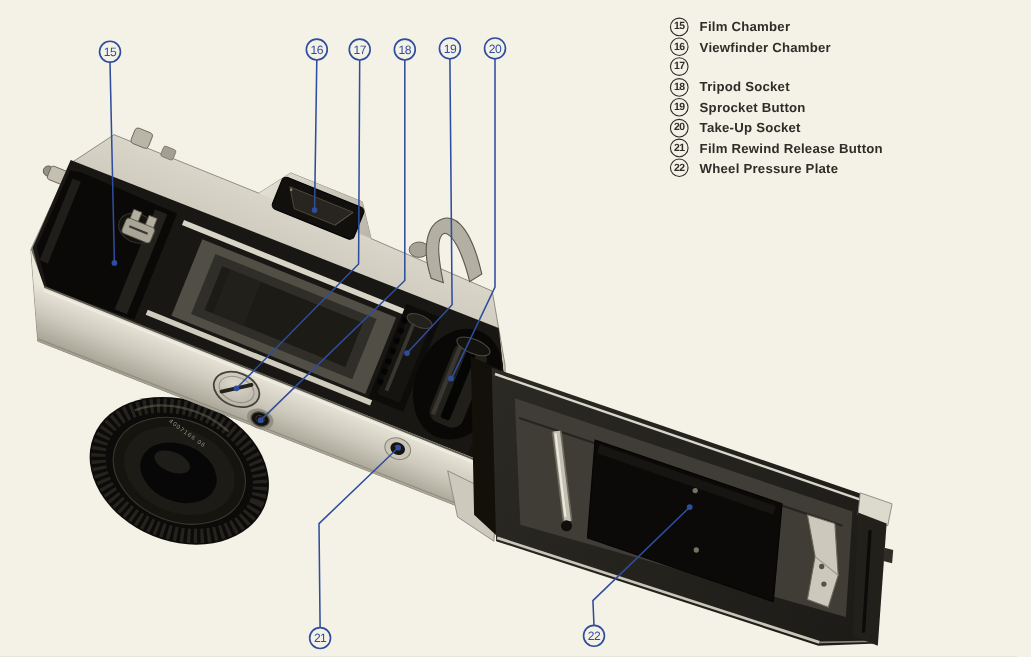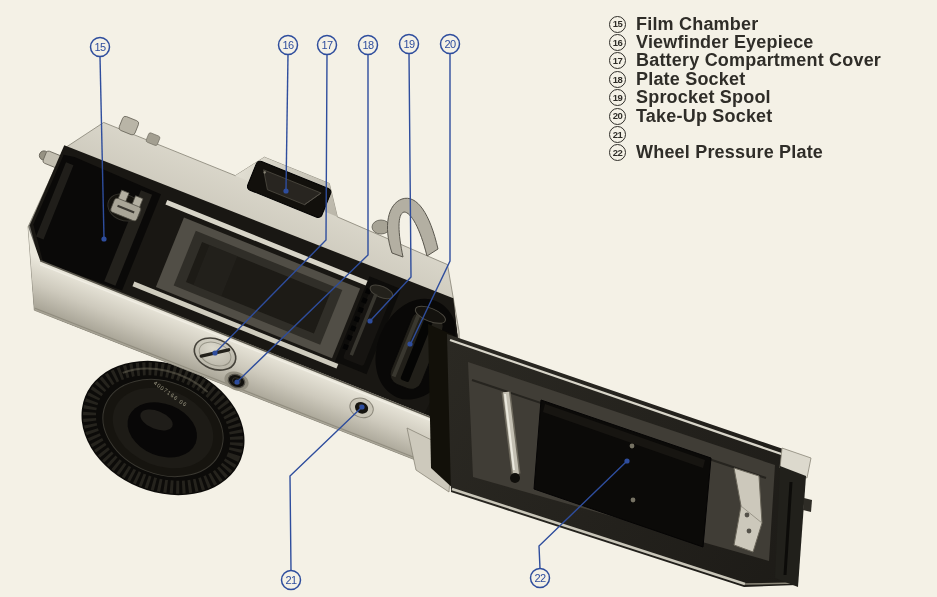--- a/index.html
+++ b/index.html
@@ -12,21 +12,21 @@
   }
   .fig{position:absolute;left:0;top:0;width:937px;height:597px;display:block;}
   .legend{position:absolute;left:609px;top:15px;color:var(--ink,#2f2d28);}
   .lrow{display:flex;align-items:center;height:18.4px;}
   .lnum{
     width:15px;height:15px;flex:none;
     border:1.3px solid var(--ink,#2f2d28);border-radius:50%;
     display:flex;align-items:center;justify-content:center;
     font-size:9.5px;font-weight:700;letter-spacing:-0.5px;line-height:1;
   }
-  .llabel{margin-left:10px;font-size:18px;font-weight:700;letter-spacing:.2px;white-space:nowrap;}
+  .llabel{margin-left:10px;font-size:12px;font-weight:700;letter-spacing:.2px;white-space:nowrap;}
   
   .leader{fill:none;stroke:var(--accent,#2e4d9d);stroke-width:1.4px;}
   .cdot{fill:var(--accent,#2e4d9d);}
   .ccirc{fill:var(--paper,#f4f1e6);stroke:var(--accent,#2e4d9d);stroke-width:1.5px;}
   .cnum{fill:var(--accent,#2e4d9d);font-size:11px;font-weight:400;letter-spacing:-0.5px;text-anchor:middle;}
   .serial{fill:#97937f;font-size:5.5px;letter-spacing:1.1px;}
 </style>
 </head>
 <body>
 
@@ -272,40 +272,40 @@
     </g>
   </svg>
 
   <div class="legend">
     <div class="lrow">
       <span class="lnum">15</span>
       <span class="llabel">Film Chamber</span>
     </div>
     <div class="lrow">
       <span class="lnum">16</span>
-      <span class="llabel">Viewfinder Eyepiece</span>
+      <span class="llabel">Viewfinder Chamber</span>
     </div>
     <div class="lrow">
       <span class="lnum">17</span>
-      <span class="llabel">Battery Compartment Cover</span>
     </div>
     <div class="lrow">
       <span class="lnum">18</span>
-      <span class="llabel">Plate Socket</span>
+      <span class="llabel">Tripod Socket</span>
     </div>
     <div class="lrow">
       <span class="lnum">19</span>
-      <span class="llabel">Sprocket Spool</span>
+      <span class="llabel">Sprocket Button</span>
     </div>
     <div class="lrow">
       <span class="lnum">20</span>
       <span class="llabel">Take-Up Socket</span>
     </div>
     <div class="lrow">
       <span class="lnum">21</span>
+      <span class="llabel">Film Rewind Release Button</span>
     </div>
     <div class="lrow">
       <span class="lnum">22</span>
       <span class="llabel">Wheel Pressure Plate</span>
     </div>
   </div>
 
 </div>
 
 </body></html>

